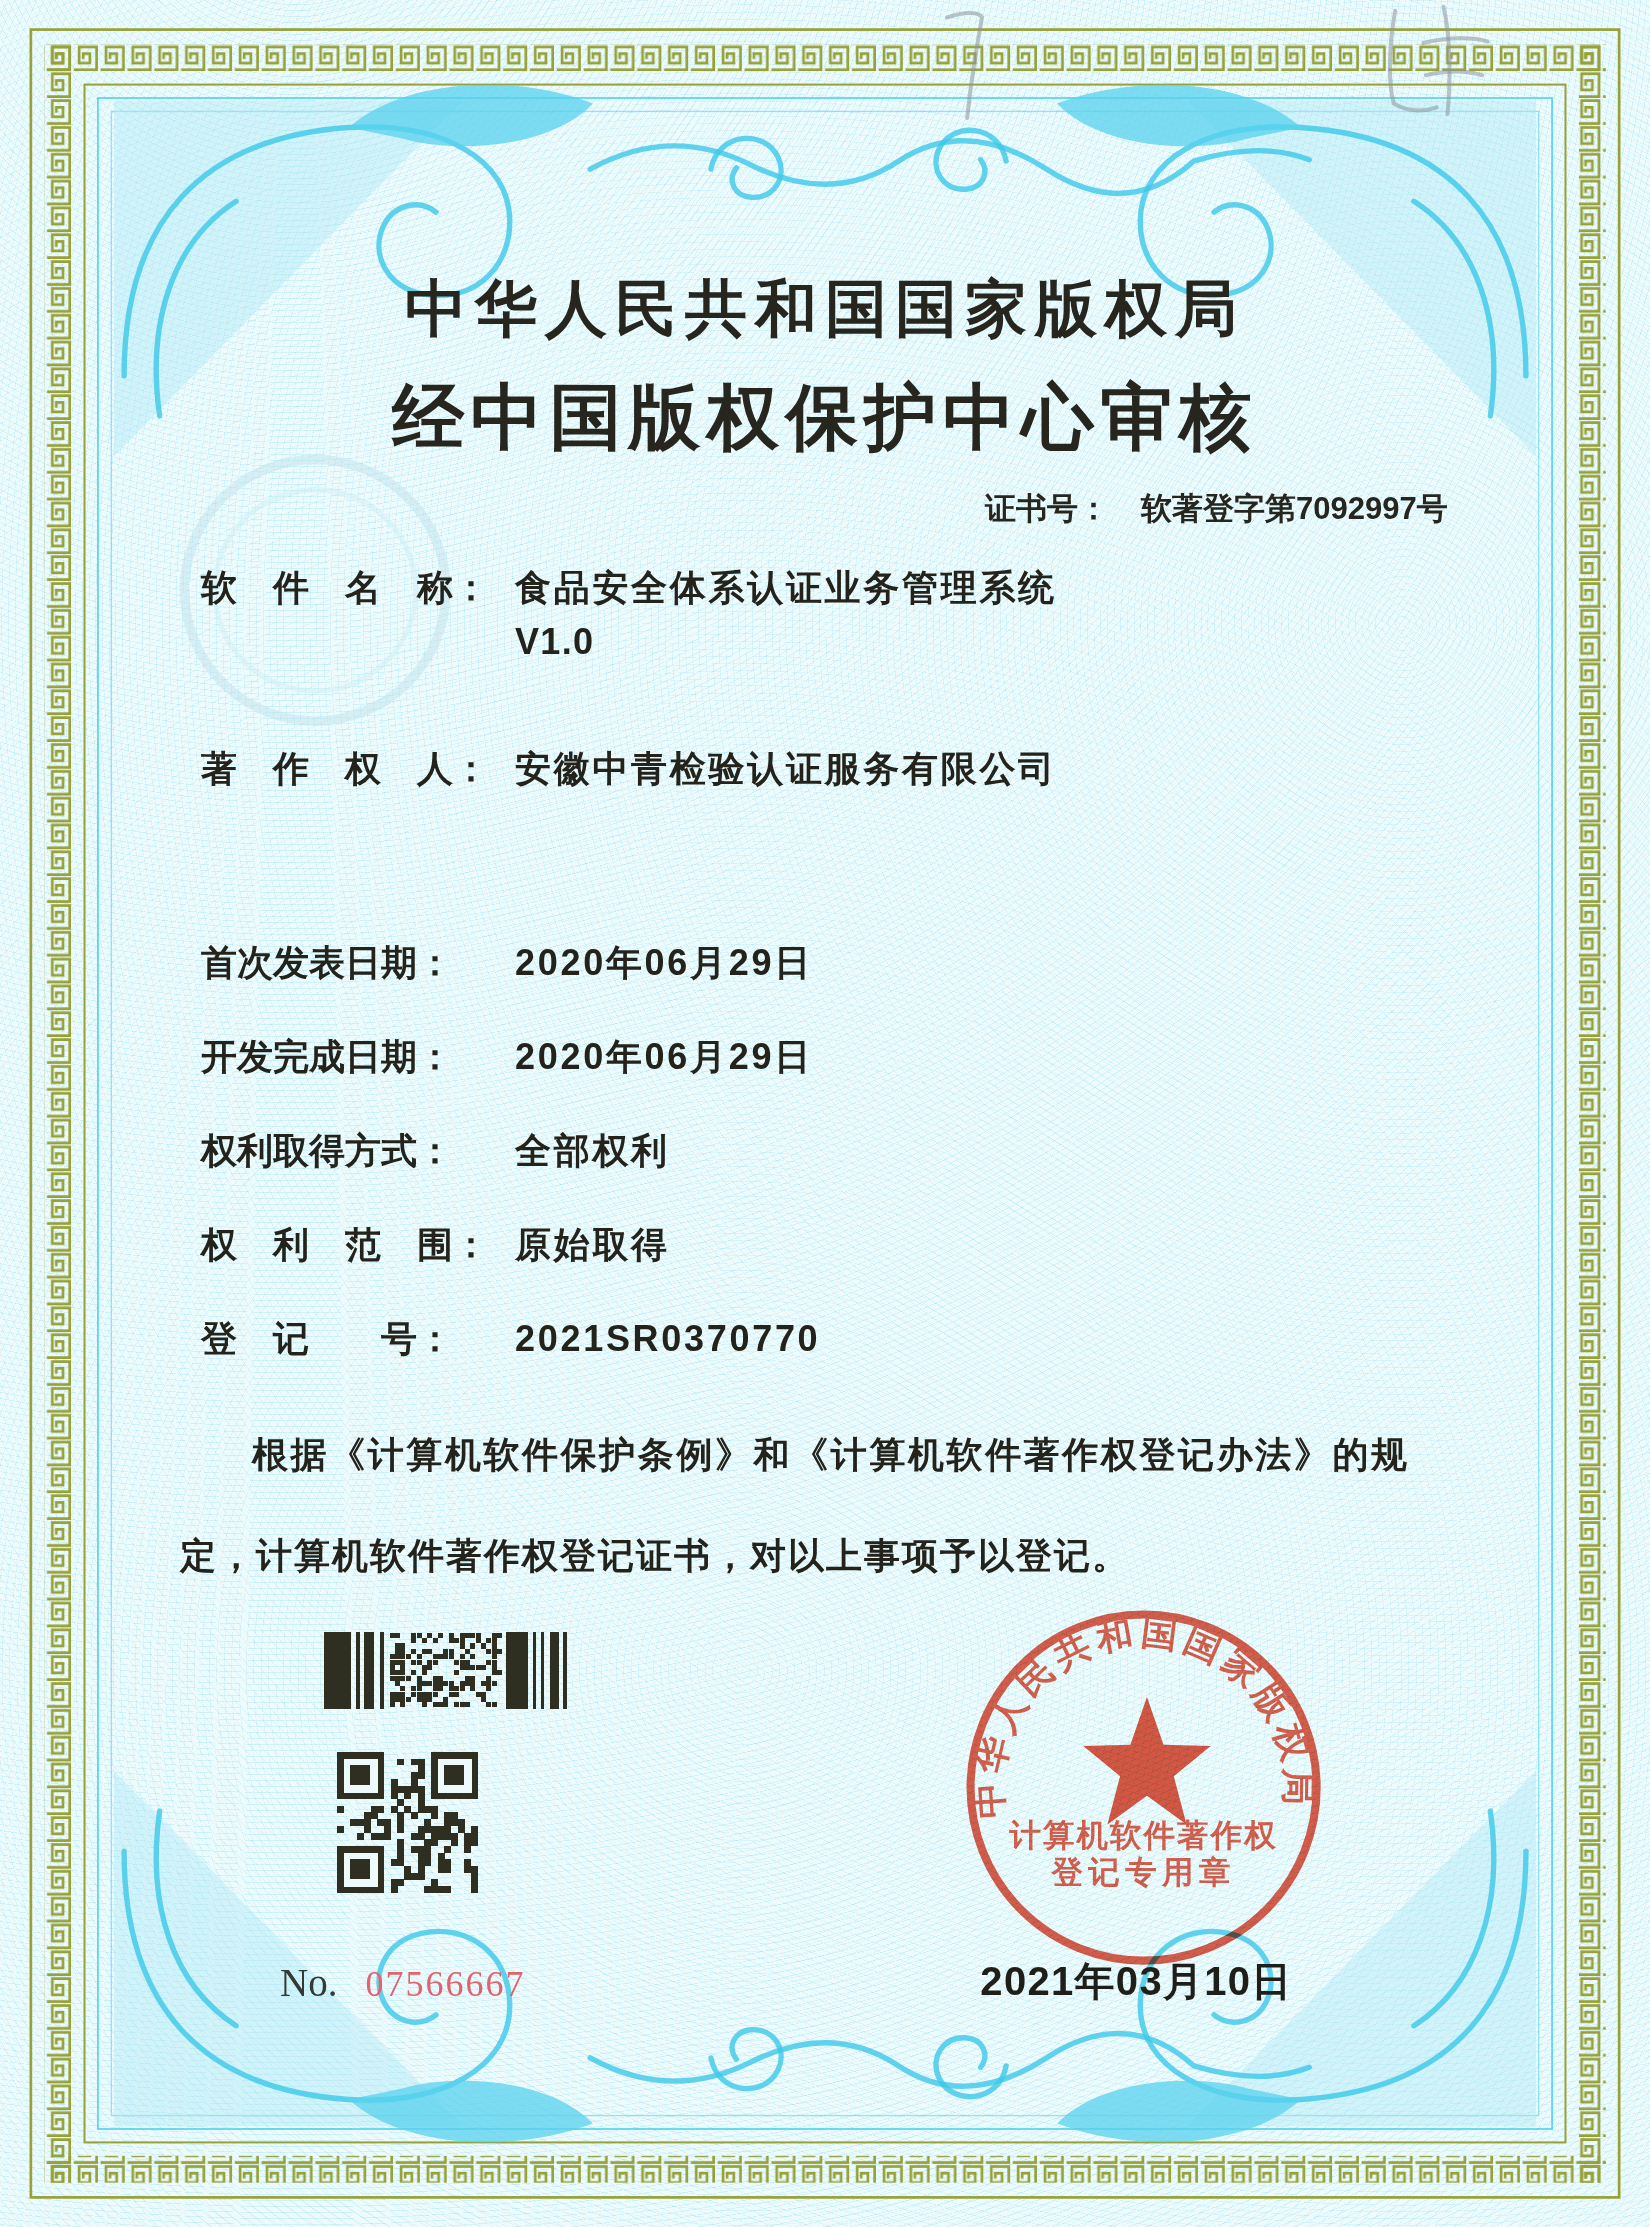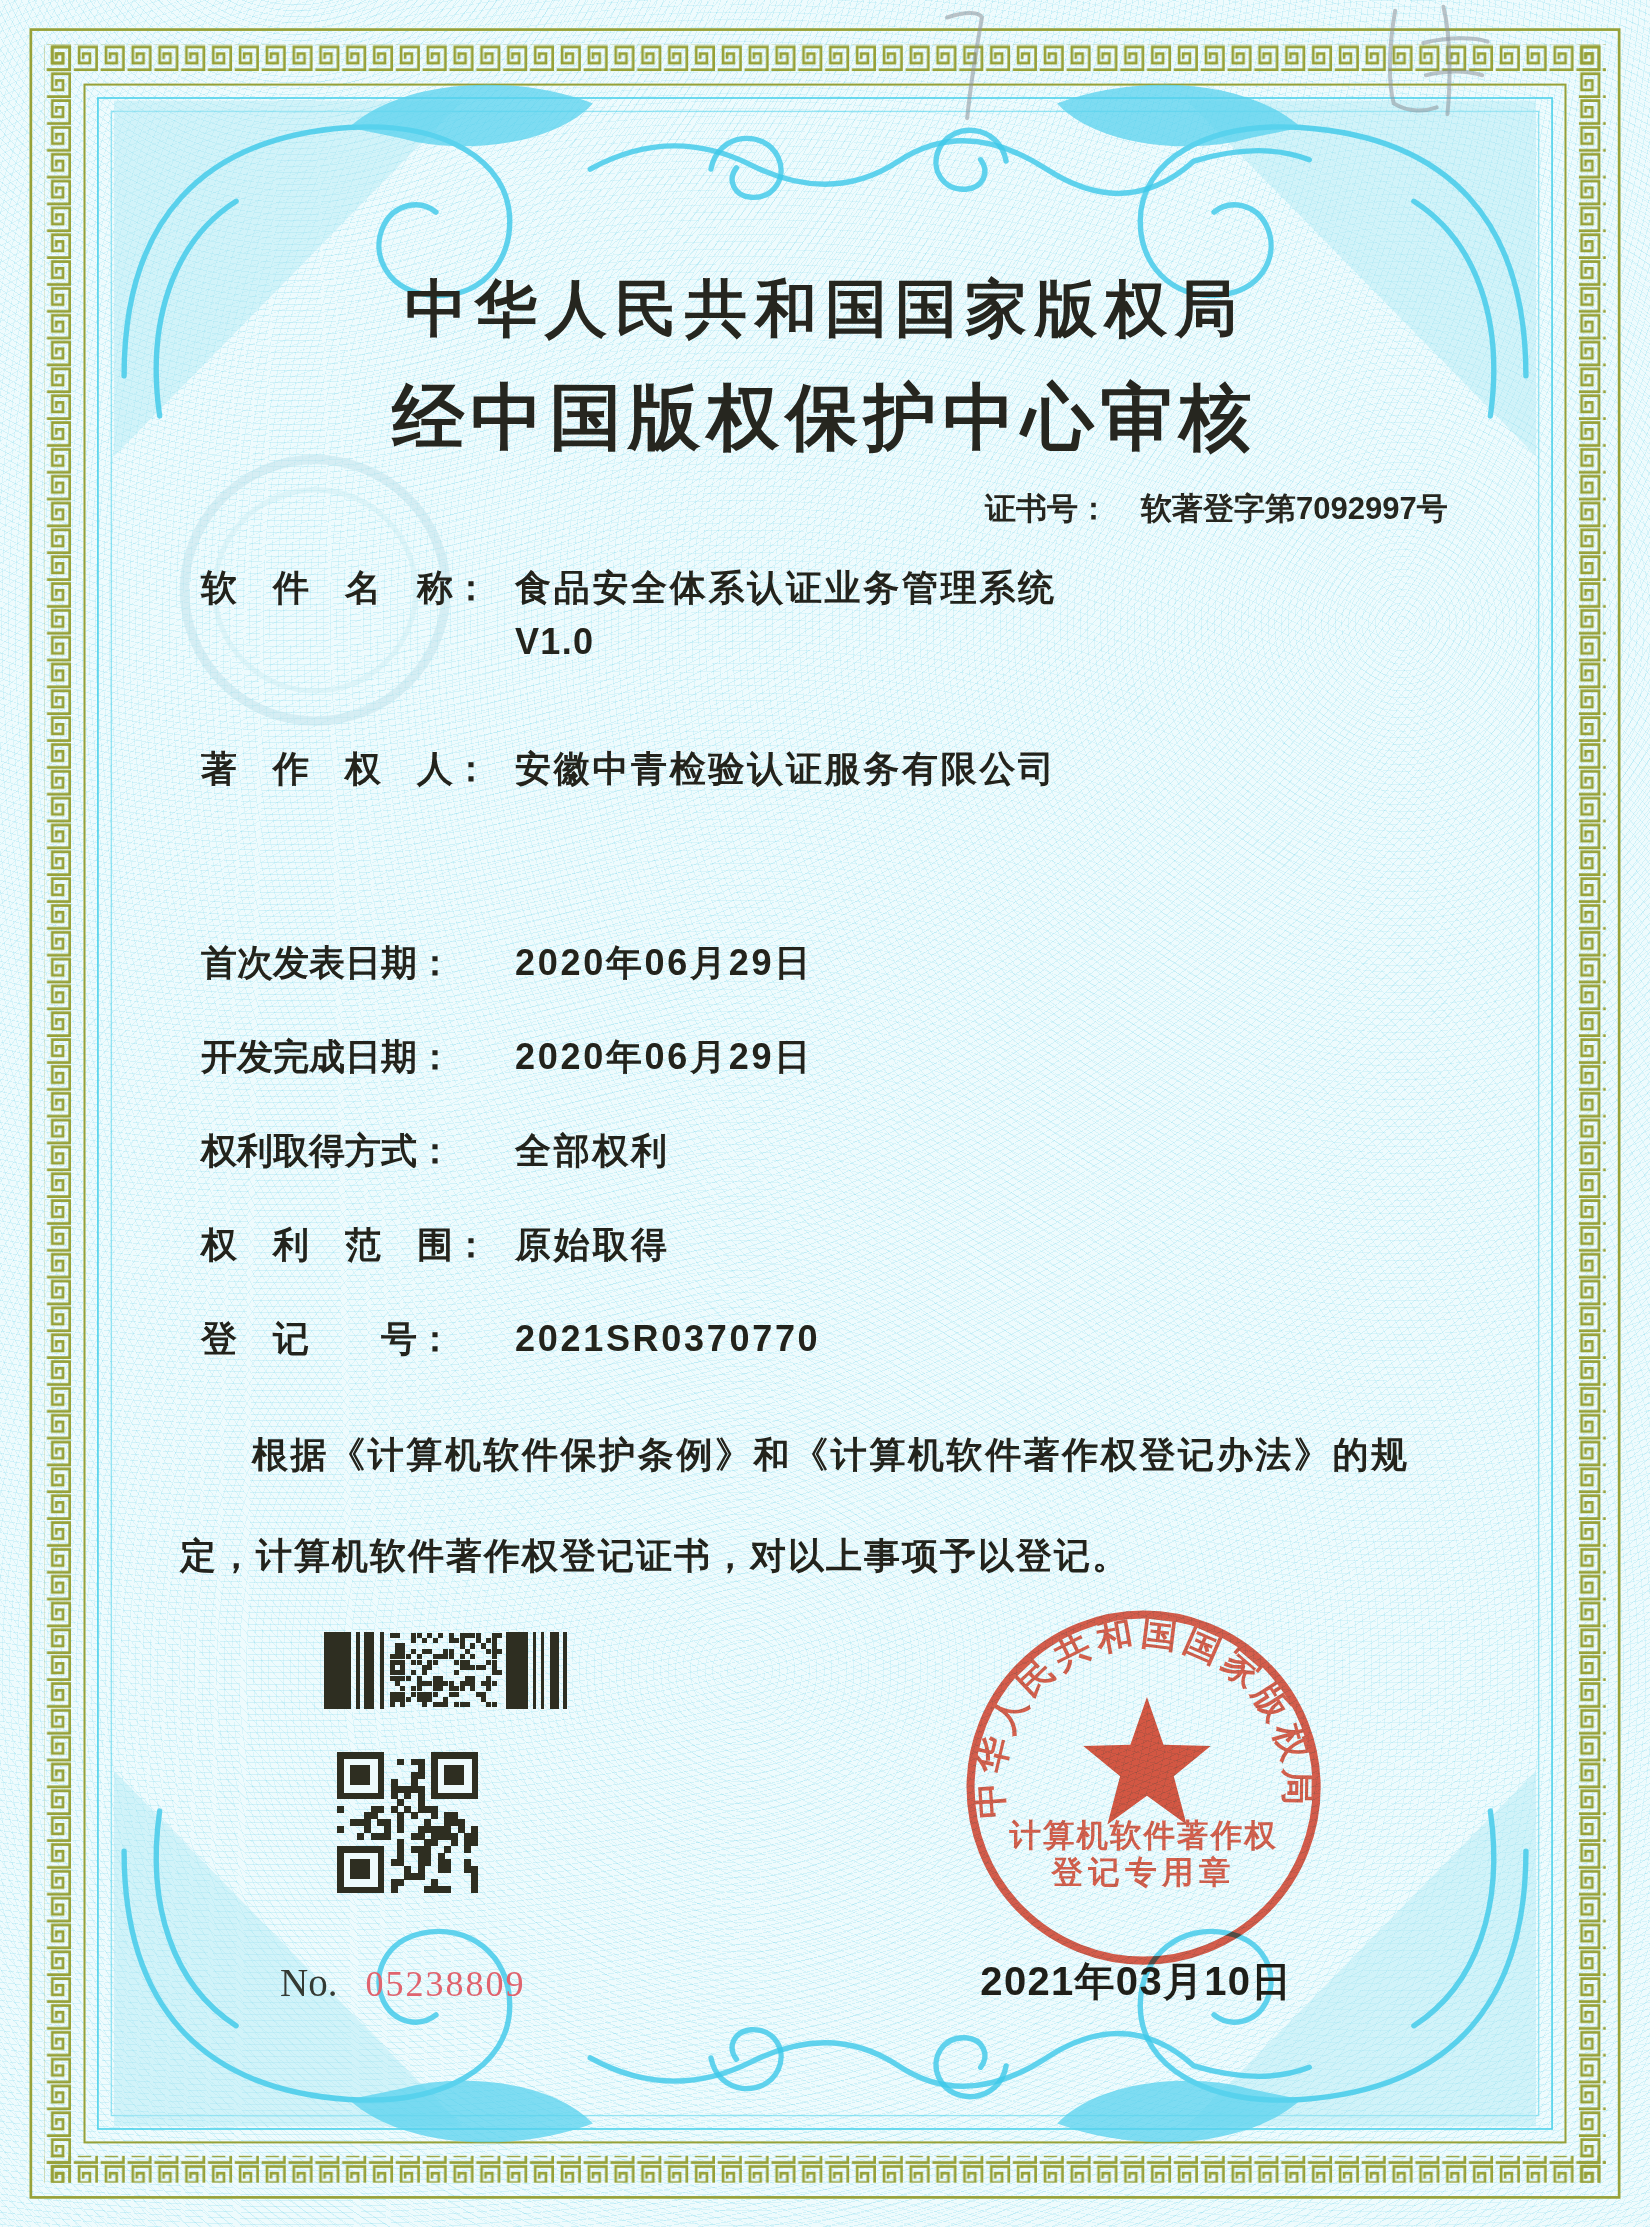--- a/index.html
+++ b/index.html
@@ -426,21 +426,21 @@
         <i style="left: 134px; top: 127px; width: 6.7px; height: 6.7px;"></i>
         <i style="left: 54px; top: 134px; width: 6.7px; height: 6.7px;"></i>
         <i style="left: 87px; top: 134px; width: 6.7px; height: 6.7px;"></i>
         <i style="left: 94px; top: 134px; width: 6.7px; height: 6.7px;"></i>
         <i style="left: 101px; top: 134px; width: 6.7px; height: 6.7px;"></i>
         <i style="left: 107px; top: 134px; width: 6.7px; height: 6.7px;"></i>
         <i style="left: 134px; top: 134px; width: 6.7px; height: 6.7px;"></i>
       </div>
 
     <div class="serial">
-      <span>No.</span><span class="num">05238809</span>
+      <span>No.</span><span class="num">07566667</span>
     </div>
 
     <div class="date">2021年03月10日</div>
   </div>
 
   <svg class="layer seal-layer" viewBox="0 0 2460 3320">
     <g opacity="0.92">
       <circle cx="1705" cy="2665" r="258" fill="none" stroke="#e2503c" stroke-width="12"></circle>
       <polygon fill="#e04a33" points="1665,2535 1689.7,2606 1760,2608 1705,2653 1724,2725 1665,2682 1606,2725 1625,2653 1570,2608 1640.3,2606" transform="translate(45,-5)"></polygon>
       <path id="sealArc" d="M1506 2738 A212 212 0 1 1 1904 2738" fill="none" stroke="none"></path>

